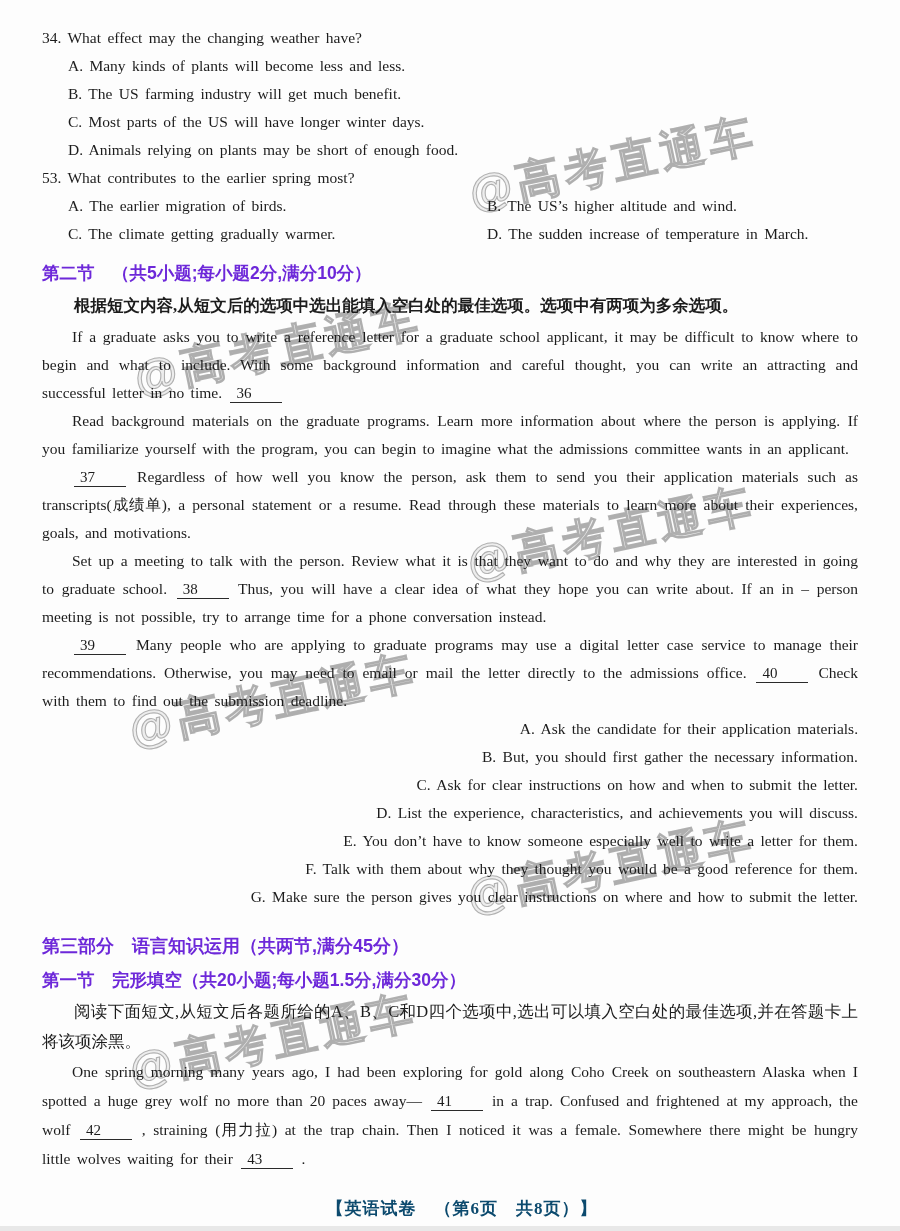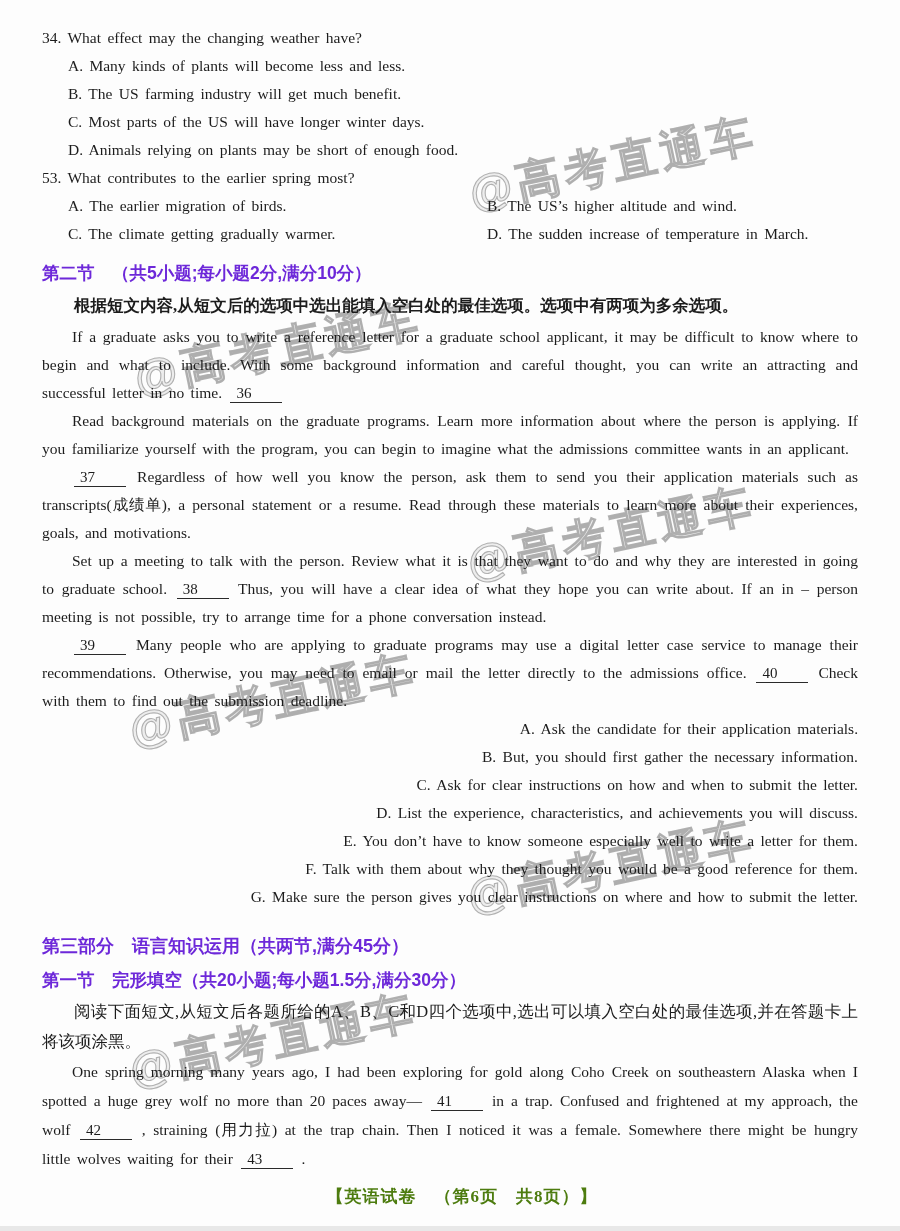--- a/index.html
+++ b/index.html
@@ -34,22 +34,22 @@
 
   .abcd-list p { margin:0;text-align:right; }
 
   .sec2-head { margin-top:10px; margin-bottom:3px; }
   .sec2-instr { margin:0 0 2px 0;font-weight:bold; }
   .part3-head { margin-top:20px; margin-bottom:4px; font-size:18px; }
   .sec1-head { margin-bottom:2px; }
   .p3-instr { margin:0; }
 
   .footer {
-    margin-top:12px; text-align:center; font-weight:bold; font-size:17px;
-    letter-spacing:1px; padding-left:24px; color:#4d7c0f;
+    margin-top:24px; text-align:center; font-weight:bold; font-size:17px;
+    letter-spacing:1px; padding-left:24px; color:#0c4a6e;
   }
 
   .watermark {
     position:absolute; z-index:0; white-space:nowrap;
     font-family:"Liberation Sans","DejaVu Sans",sans-serif;
     font-weight:bold; font-size:44px; letter-spacing:5px;
     color:rgba(125,125,125,0.12);
     -webkit-text-stroke:1.1px rgba(150,150,150,0.72);
     transform:rotate(-12deg); transform-origin:left center;
     pointer-events:none;

